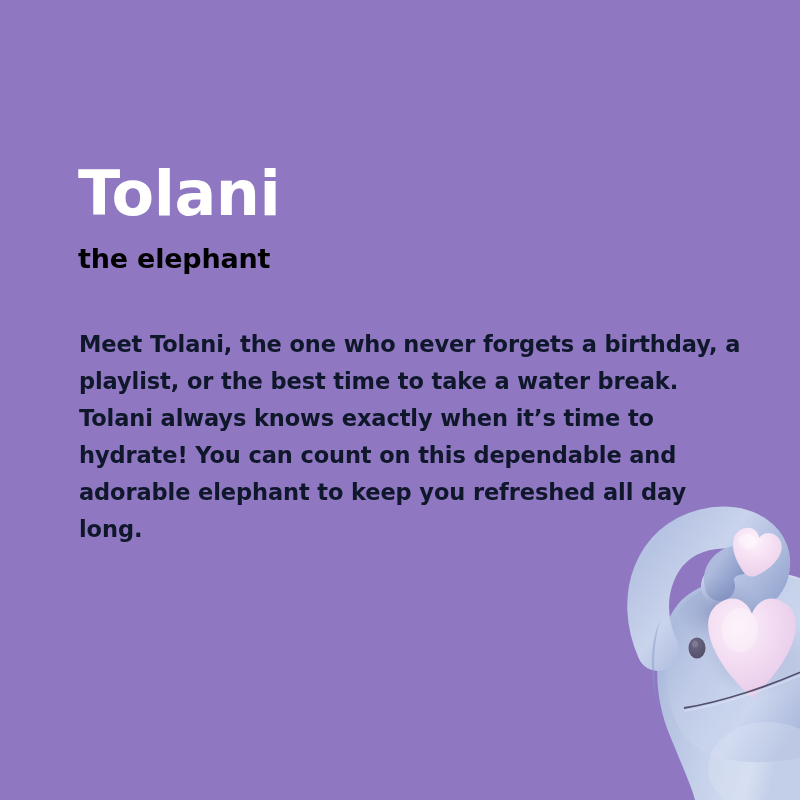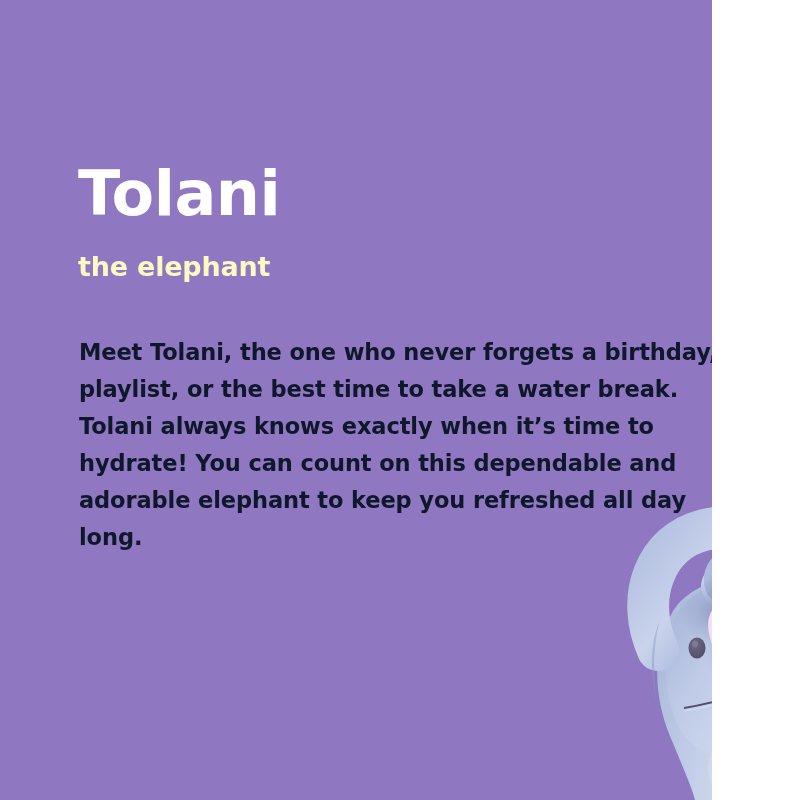--- a/index.html
+++ b/index.html
@@ -9,25 +9,24 @@
   }
   body {
     width: 800px;
     height: 800px;
     overflow: hidden;
     font-family: "Liberation Sans", sans-serif;
   }
 
   .card {
     position: relative;
-    width: 696px;
+    width: 800px;
     height: 800px;
     background: #8f77c2;
     overflow: hidden;
-    padding-left: 16px;
   }
 
   
   .text-block {
     position: absolute;
     left: 78px;
     top: 160px;
     width: 680px;
   }
 
@@ -40,23 +39,23 @@
     letter-spacing: -0.5px;
     margin: 0;
     padding: 0;
   }
 
   .subtitle {
     font-family: "DejaVu Sans", sans-serif;
     font-size: 27px;
     line-height: 34px;
     font-weight: bold;
-    color: #fef9c3;
+    color: #000000;
     letter-spacing: -0.2px;
-    margin: 22px 0 0 0;
+    margin: 14px 0 0 0;
     padding: 0;
   }
 
   .body-copy {
     margin: 50px 0 0 1px;
     padding: 0;
     width: 665px;
     font-family: "DejaVu Sans", sans-serif;
     font-size: 22.5px;
     line-height: 37px;

